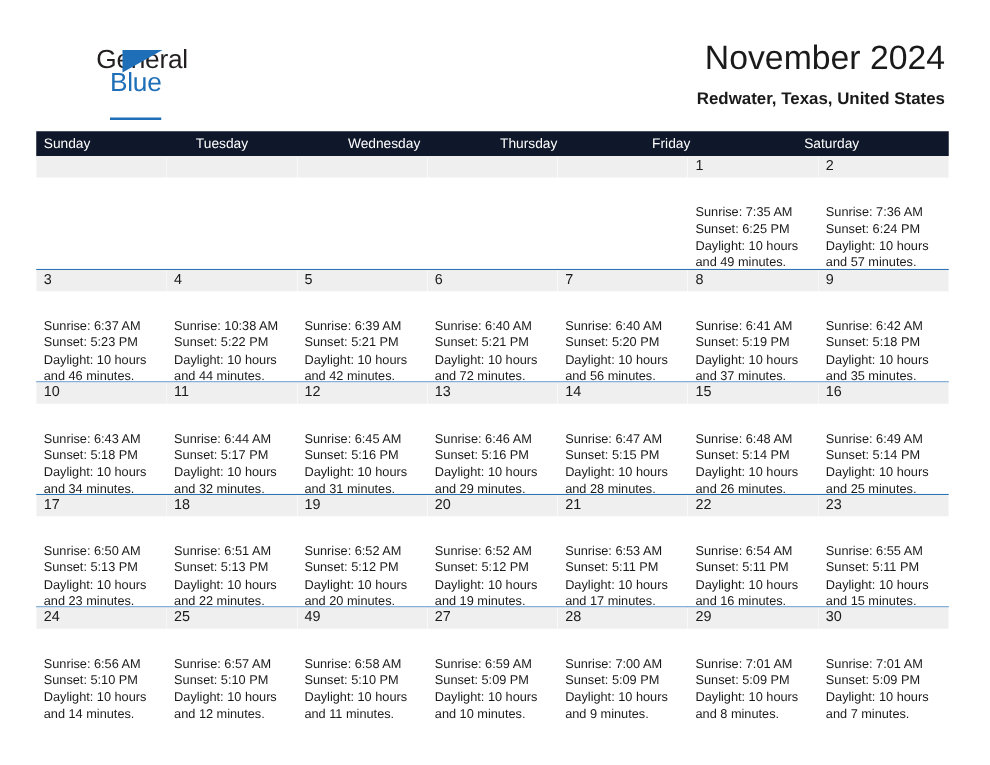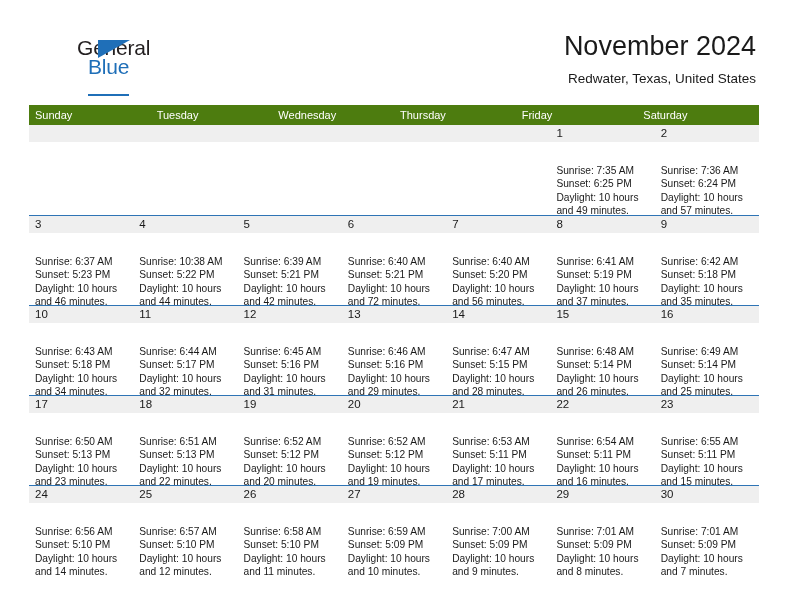--- a/index.html
+++ b/index.html
@@ -78,38 +78,38 @@
   }
   .cal-title {
     font-size: 27px;
     font-weight: normal;
     color: #1a1a1a;
     line-height: 32px;
     white-space: nowrap;
   }
   .cal-sub {
     font-size: 13.5px;
-    font-weight: normal;
+    font-weight: bold;
     color: #1a1a1a;
     line-height: 20px;
     margin-top: 7px;
     white-space: nowrap;
   }
 
   
   .calendar {
     position: absolute;
     left: 29px;
     top: 105px;
     width: 730px;
   }
 
   .weekday-row {
     display: flex;
-    background: #4d7c0f;
+    background: #0f172a;
     height: 20px;
   }
   .weekday {
     flex: 1 1 0;
     color: #ffffff;
     font-size: 11px;
     line-height: 20px;
     padding-left: 6px;
     box-sizing: border-box;
     white-space: nowrap;
@@ -465,21 +465,21 @@
       <div class="day-cell">
         <div class="day-num">25</div>
         <div class="day-info">
           <div>Sunrise: 6:57 AM</div>
           <div>Sunset: 5:10 PM</div>
           <div>Daylight: 10 hours</div>
           <div>and 12 minutes.</div>
         </div>
       </div>
       <div class="day-cell">
-        <div class="day-num">26</div>
+        <div class="day-num">49</div>
         <div class="day-info">
           <div>Sunrise: 6:58 AM</div>
           <div>Sunset: 5:10 PM</div>
           <div>Daylight: 10 hours</div>
           <div>and 11 minutes.</div>
         </div>
       </div>
       <div class="day-cell">
         <div class="day-num">27</div>
         <div class="day-info">

